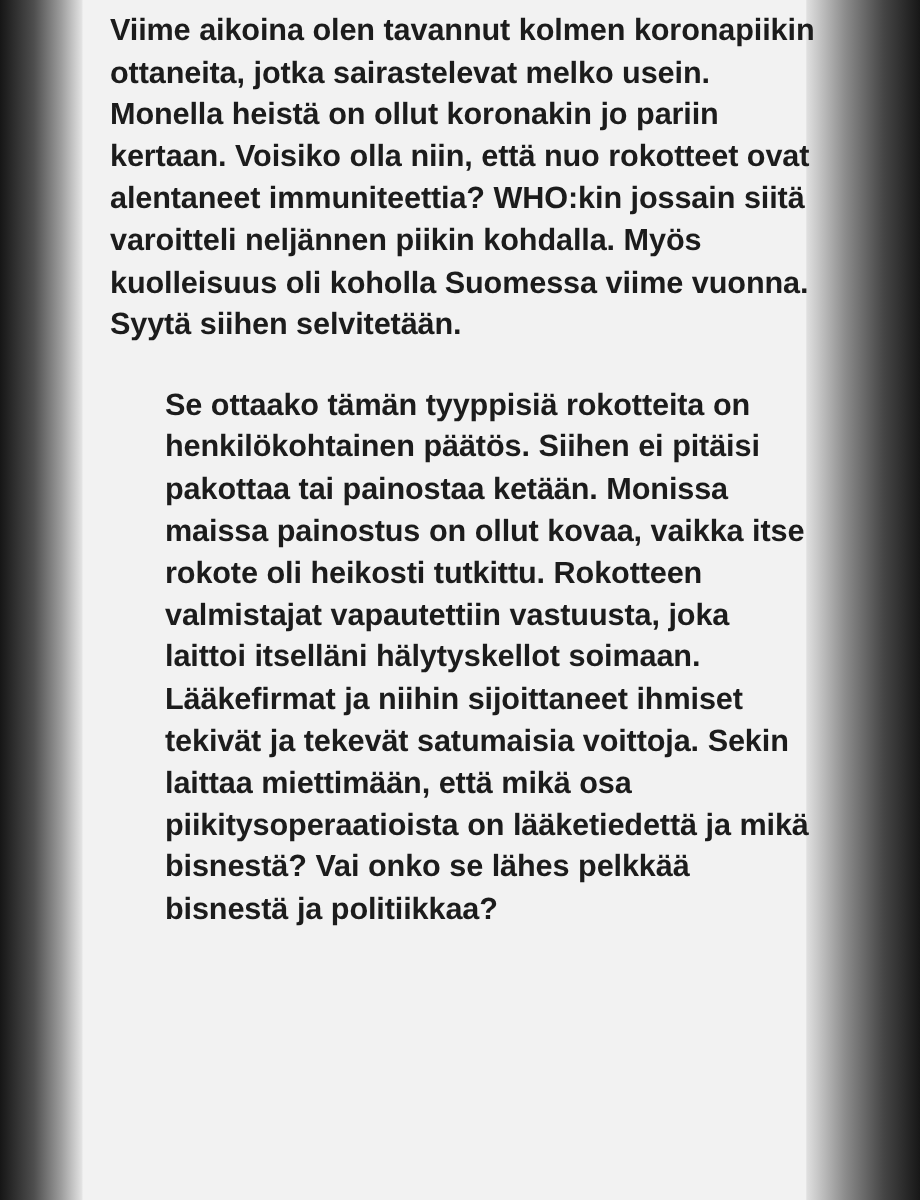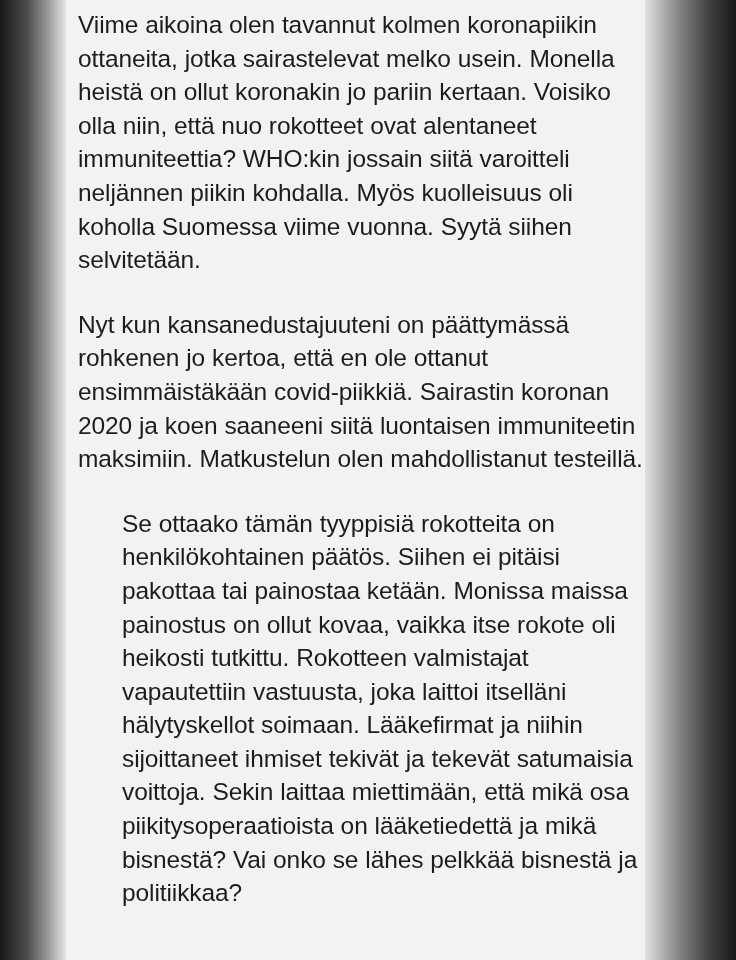--- a/index.html
+++ b/index.html
@@ -33,21 +33,22 @@
     overflow: hidden;
   }
   .page {
     position: absolute;
     left: 66px;
     top: 0;
     width: 579px;
     height: 960px;
     background: #f2f2f2;
     box-sizing: border-box;
-    padding: 8px 12px 0 12px;
+    padding: 8px 12px 0 22px;
+    font-weight: bold;
   }
   .page-inner {
     width: 566px;
   }
   .para {
     color: #1c1c1c;
     font-size: 24.5px;
     line-height: 33.6px;
     letter-spacing: -0.1px;
     margin: 0 0 31px 0;
@@ -76,17 +77,16 @@
 </head>
 <body>
 
 <div class="screenshot">
   <div class="edge-left"></div>
   <div class="edge-right"></div>
 
   <div class="page">
     <div class="page-inner">
       <p class="para">Viime aikoina olen tavannut kolmen koronapiikin ottaneita, jotka sairastelevat melko usein. Monella heistä on ollut koronakin jo pariin kertaan. Voisiko olla niin, että nuo rokotteet ovat alentaneet immuniteettia? WHO:kin jossain siitä varoitteli neljännen piikin kohdalla. Myös kuolleisuus oli koholla Suomessa viime vuonna. Syytä siihen selvitetään.</p>
-      <p class="para">Nyt kun kansanedustajuuteni on päättymässä rohkenen jo kertoa, että en ole ottanut ensimmäistäkään covid-piikkiä. Sairastin koronan 2020 ja koen saaneeni siitä luontaisen immuniteetin maksimiin. Matkustelun olen mahdollistanut testeillä.</p>
       <p class="para">Se ottaako tämän tyyppisiä rokotteita on henkilökohtainen päätös. Siihen ei pitäisi pakottaa tai painostaa ketään. Monissa maissa painostus on ollut kovaa, vaikka itse rokote oli heikosti tutkittu. Rokotteen valmistajat vapautettiin vastuusta, joka laittoi itselläni hälytyskellot soimaan. Lääkefirmat ja niihin sijoittaneet ihmiset tekivät ja tekevät satumaisia voittoja. Sekin laittaa miettimään, että mikä osa piikitysoperaatioista on lääketiedettä ja mikä bisnestä? Vai onko se lähes pelkkää bisnestä ja politiikkaa?</p>
     </div>
   </div>
 </div>
 
 </body></html>

